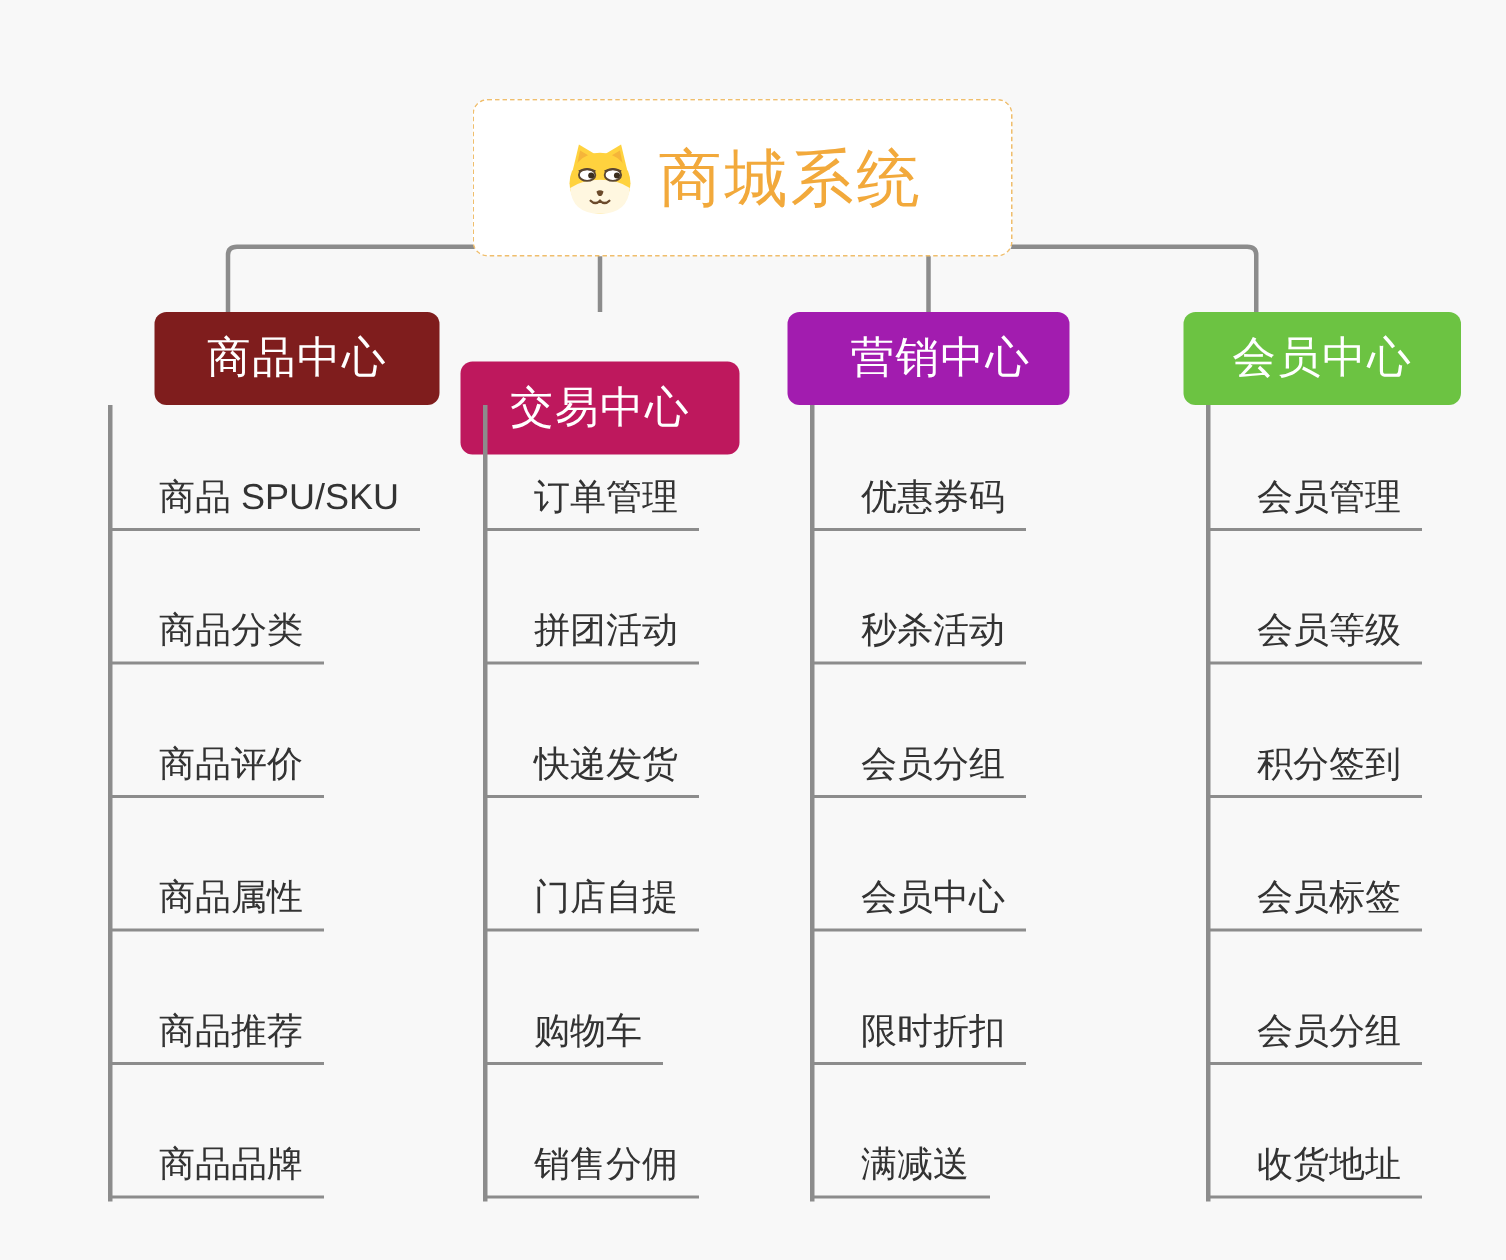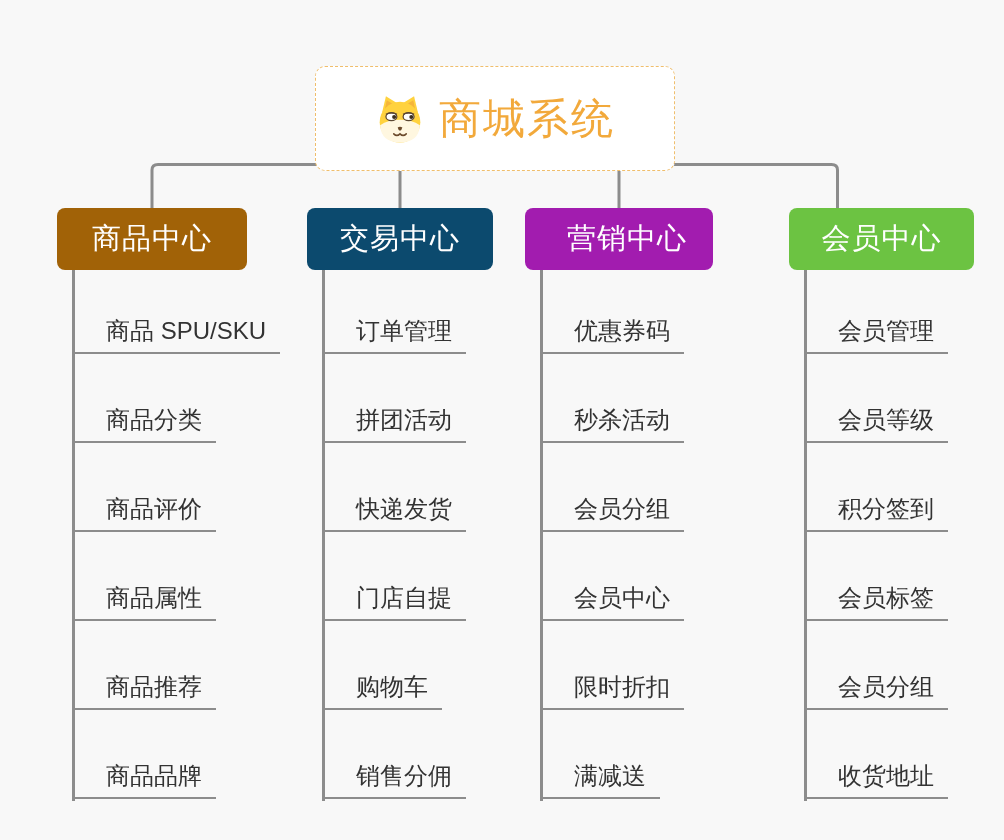--- a/index.html
+++ b/index.html
@@ -111,34 +111,34 @@
       <path d="M14 26 Q21 22 28 26" fill="none" stroke="#5A4632" stroke-width="2"></path>
       <path d="M36 26 Q43 22 50 26" fill="none" stroke="#5A4632" stroke-width="2"></path>
 
       <path d="M29 43 Q32 41 35 43 Q34 47 32 47 Q30 47 29 43 Z" fill="#6B4A2B"></path>
       <path d="M24 51 Q28 55 32 51 Q36 55 40 51" fill="none" stroke="#6B4A2B" stroke-width="2" stroke-linecap="round"></path>
     </svg>
     <div class="root-title">商城系统</div>
   </div>
 
   <div class="branch b0">
-    <div class="branch-header" style="background-color: #a16207;">商品中心</div>
+    <div class="branch-header" style="background-color: #7f1d1d; margin-left: 46px;">商品中心</div>
     <div class="branch-vline"></div>
     <ul class="branch-items">
       <li>商品 SPU/SKU</li>
       <li>商品分类</li>
       <li>商品评价</li>
       <li>商品属性</li>
       <li>商品推荐</li>
       <li>商品品牌</li>
     </ul>
   </div>
 
   <div class="branch b1">
-    <div class="branch-header" style="background-color: #0c4a6e;">交易中心</div>
+    <div class="branch-header" style="background-color: #be185d; margin-top: 33px;">交易中心</div>
     <div class="branch-vline"></div>
     <ul class="branch-items">
       <li>订单管理</li>
       <li>拼团活动</li>
       <li>快递发货</li>
       <li>门店自提</li>
       <li>购物车</li>
       <li>销售分佣</li>
     </ul>
   </div>

